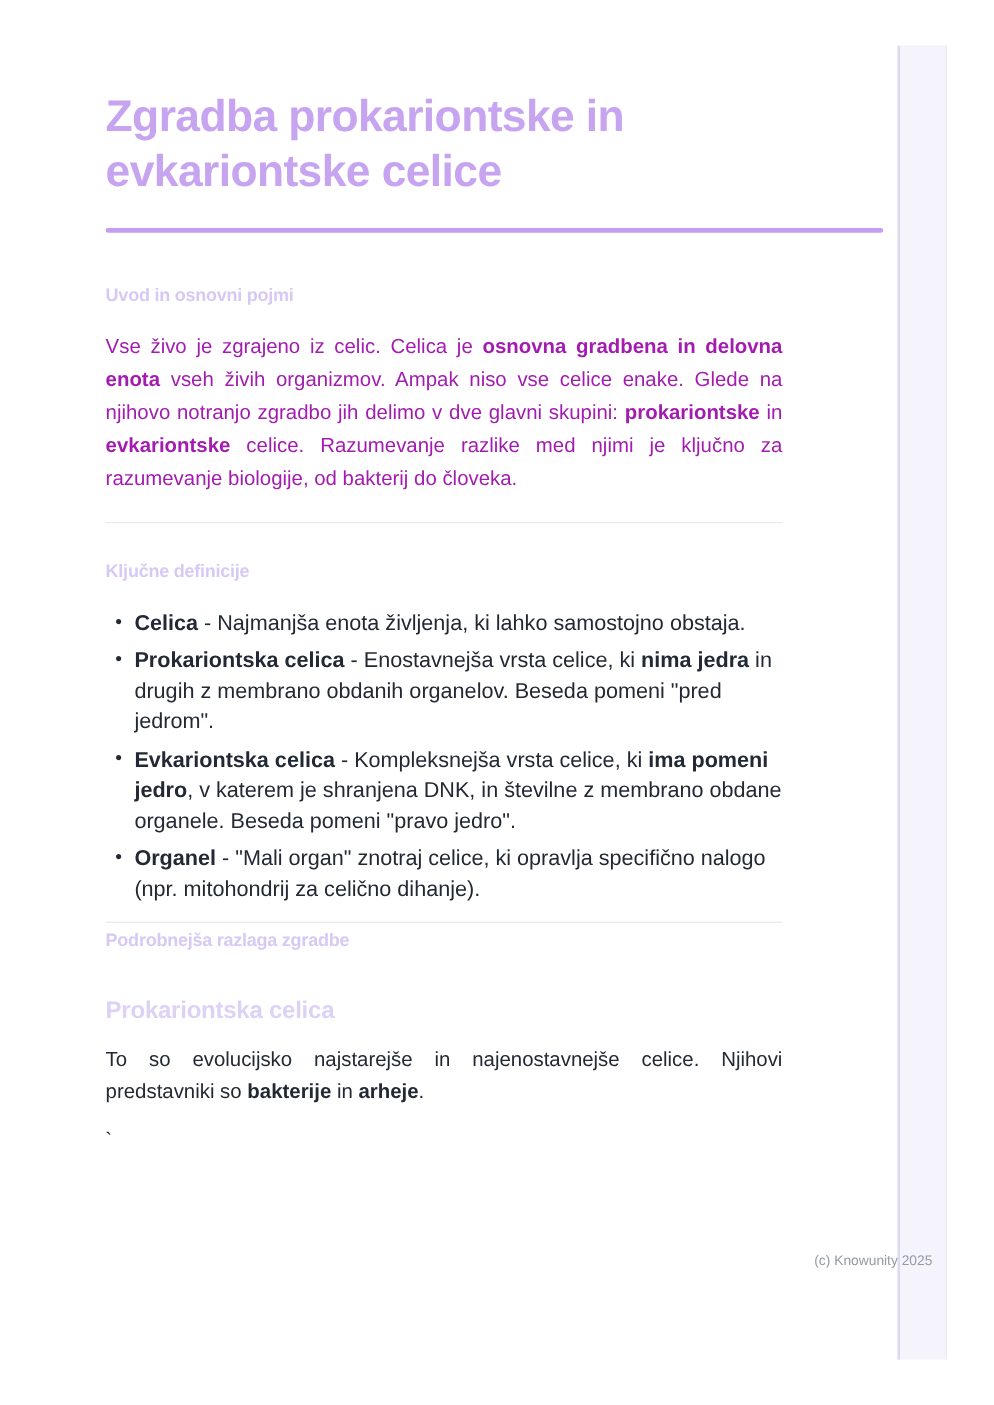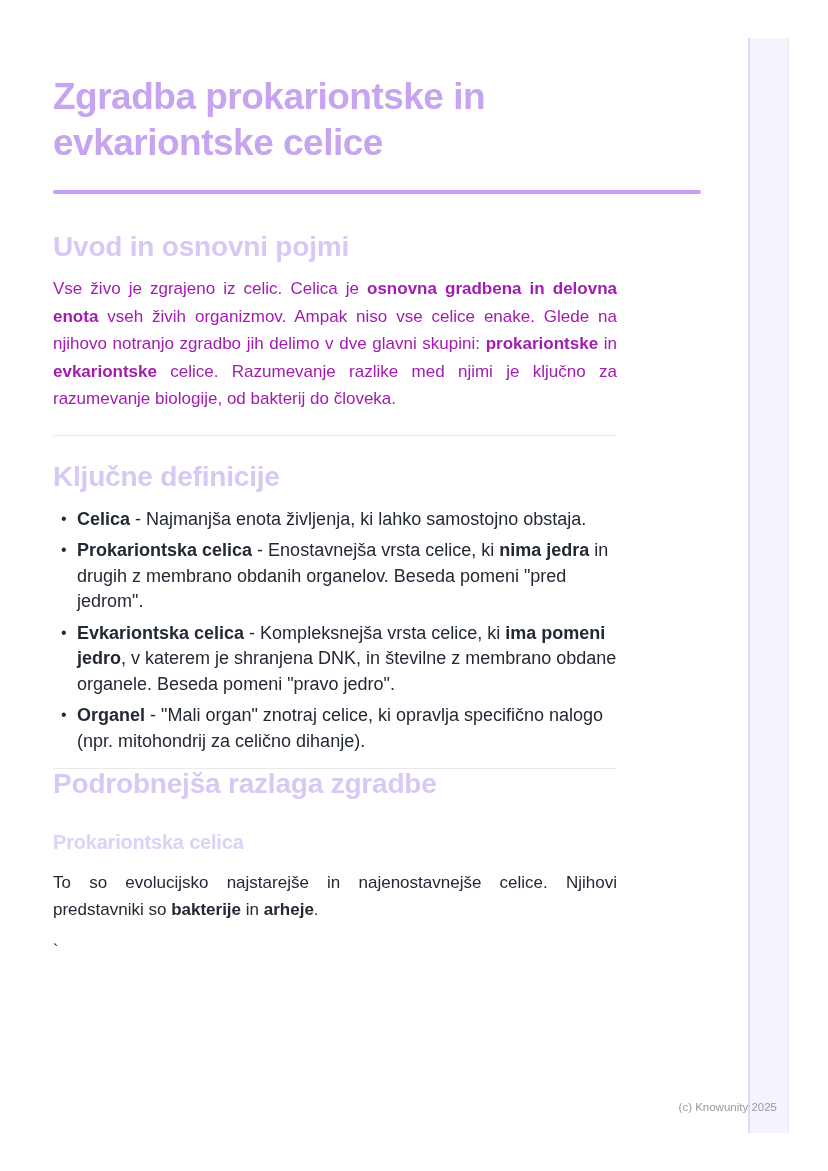--- a/index.html
+++ b/index.html
@@ -5,39 +5,39 @@
   * { margin:0; padding:0; box-sizing:border-box; }
   html, body {
     width:828px; height:1171px;
     background:#ffffff;
     overflow:hidden;
     font-family:"Liberation Sans","DejaVu Sans",sans-serif;
   }
   .page { position:relative; width:828px; height:1171px; background:#ffffff; }
 
   .content {
-    position:absolute; left:53px; top:0; width:564px;
+    position:absolute; left:88px; top:0; width:564px;
     color:#232934;
   }
 
   h1.doc-title {
     margin-top:74px;
     font-size:37px; line-height:46px; font-weight:700;
     letter-spacing:-0.5px;
     color:#c7a4f0;
   }
   .title-rule {
     margin-top:24px;
     width:648px; height:4px;
     background:#c59ef1;
     border-radius:2px;
   }
 
   h2.section-heading {
-    font-size:28px; line-height:30px; font-weight:700;
+    font-size:15px; line-height:30px; font-weight:700;
     letter-spacing:-0.2px;
     color:#d7c9f3;
   }
   .h2-intro   { margin-top:38px; }
   .h2-defs    { margin-top:26px; }
   .h2-details { }
 
   h3.subsection-heading {
     margin-top:30px;
     font-size:20px; line-height:26px; font-weight:700;
@@ -80,21 +80,21 @@
   }
   b { font-weight:700; }
 
   p.stray-char {
     margin-top:18px;
     font-size:16px; line-height:20px;
     color:#232934;
   }
 
   .footer-copyright {
-    position:absolute; top:1100px; right:51px;
+    position:absolute; top:1044px; right:51px;
     font-size:11.5px; line-height:14px;
     color:#949aa4;
     z-index:3;
   }
 
   .scrollbar-track {
     position:absolute; left:748px; top:38px;
     width:41px; height:1095px;
     background:#f5f4fc;
     border-left:2px solid #dcd9f0;

